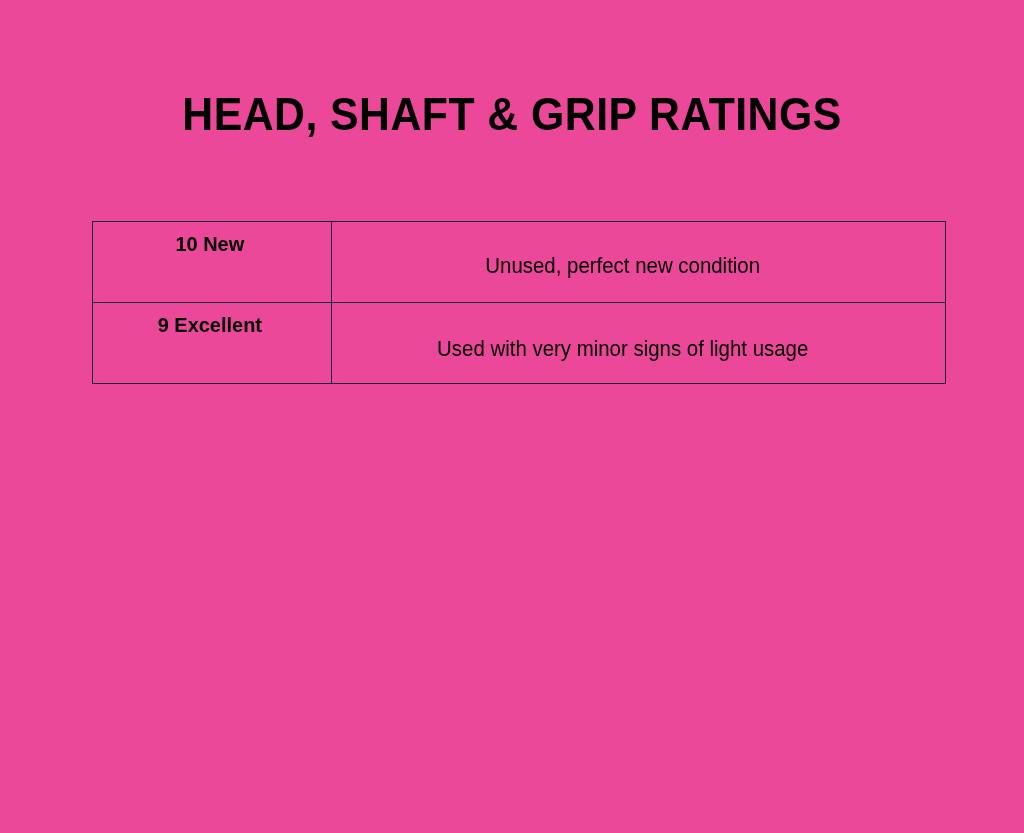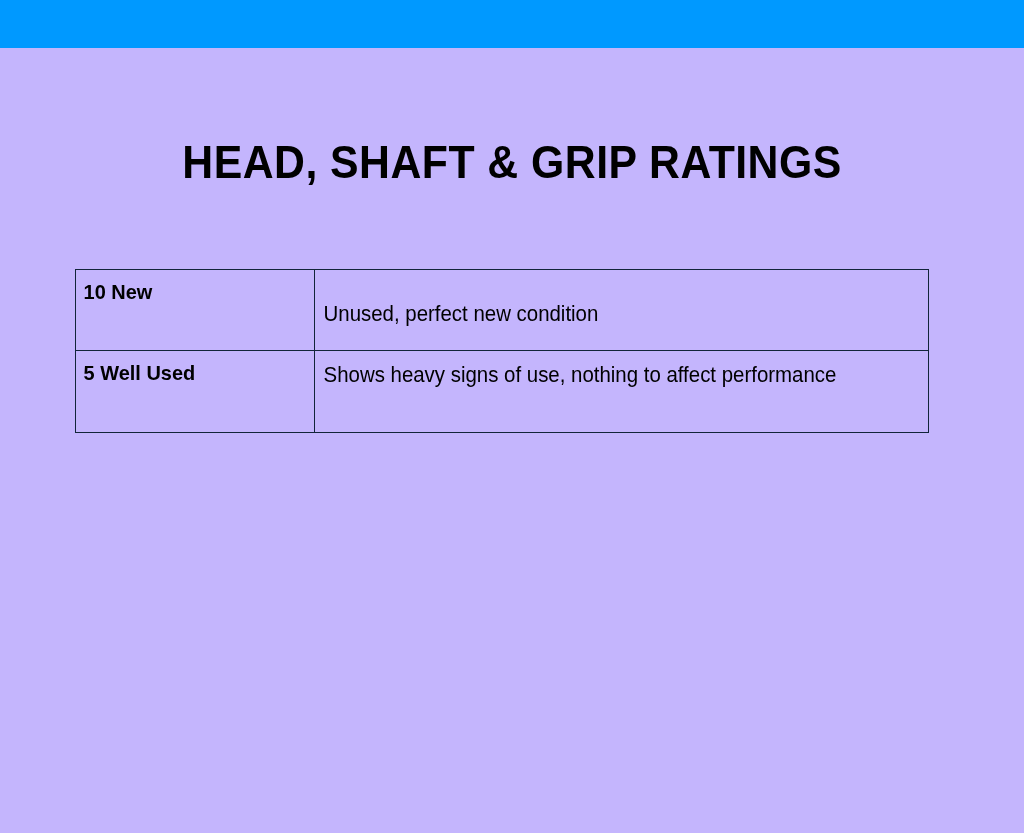--- a/index.html
+++ b/index.html
@@ -10,46 +10,46 @@
     width: 1024px;
     height: 833px;
     background: #0099ff;
     font-family: "Liberation Sans", sans-serif;
     overflow: hidden;
     position: relative;
   }
   .slide {
     position: absolute;
     inset: 0;
-    background: #c4b5fd;
-    margin-top: 48px;
+    background: #ec4899;
   }
   .title {
     position: absolute;
     top: 90px;
     left: 0;
     width: 1024px;
     text-align: center;
     color: #000000;
     font-family: "Liberation Sans", sans-serif;
     font-weight: bold;
     font-size: 46px;
     letter-spacing: 0.5px;
     transform: scaleX(0.93);
     transform-origin: center top;
     line-height: 1.05;
     white-space: nowrap;
   }
   .ratings-table {
     position: absolute;
-    left: 75px;
+    left: 92px;
     top: 221px;
     width: 853px;
     border-collapse: collapse;
     table-layout: fixed;
+    text-align: center;
   }
   .ratings-table td {
     border: 1.4px solid #12243a;
     padding: 0;
     vertical-align: top;
     color: #000000;
   }
   td.rating-label-cell {
     width: 238px;
     height: 80px;
@@ -97,29 +97,29 @@
 
       <tr class="row-10">
         <td class="rating-label-cell">
           <span class="label-text">10 New</span>
         </td>
         <td class="rating-desc-cell">
           <span class="desc-text">Unused, perfect new condition</span>
         </td>
       </tr>
 
+      <tr class="row-9">
+        <td class="rating-label-cell">
+          <span class="label-text">9 Excellent</span>
+        </td>
+        <td class="rating-desc-cell">
+          <span class="desc-text">Used with very minor signs of light usage</span>
+        </td>
+      </tr>
 
 
 
 
-      <tr class="row-5">
-        <td class="rating-label-cell">
-          <span class="label-text">5 Well Used</span>
-        </td>
-        <td class="rating-desc-cell">
-          <span class="desc-text">Shows heavy signs of use, nothing to affect performance</span>
-        </td>
-      </tr>
 
     </tbody>
   </table>
 
 </div>
 
 </body></html>

